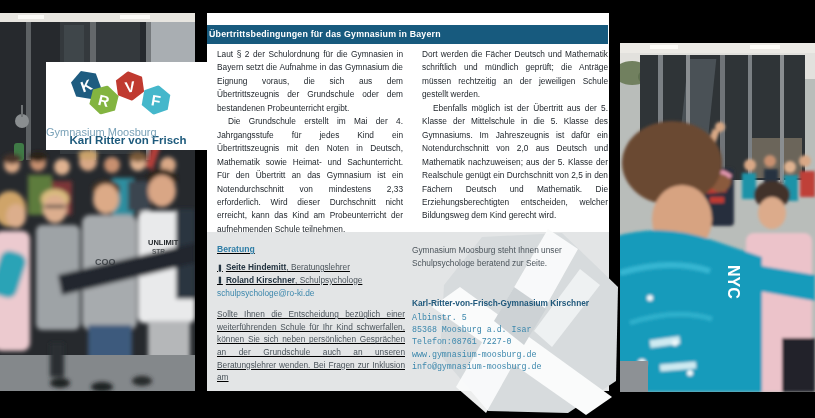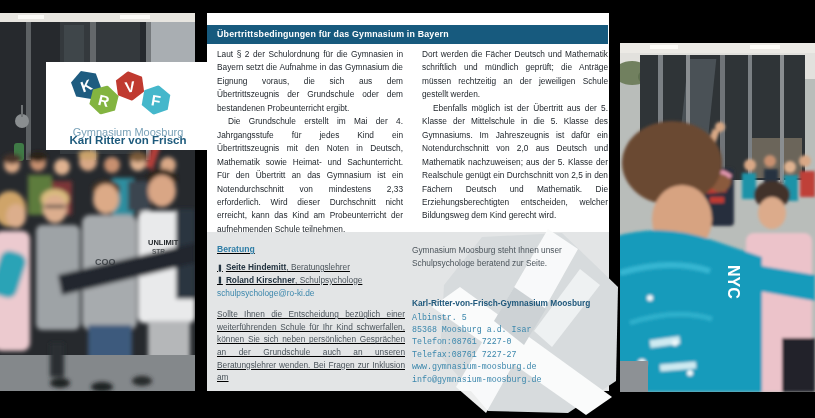--- a/index.html
+++ b/index.html
@@ -16,27 +16,27 @@
   .logo-card{position:absolute;left:46px;top:62px;width:164px;height:88px;background:#fff;}
   .hex{position:absolute;width:30px;height:30px;display:flex;align-items:center;justify-content:center;
        clip-path:polygon(50% 0,94% 25%,94% 75%,50% 100%,6% 75%,6% 25%);}
   .hex span{color:#fff;font-weight:bold;font-size:15px;line-height:1;}
   .hex-k{left:25px;top:8px;transform:rotate(-20deg);}
   .hex-r{left:43px;top:23px;transform:rotate(14deg);}
   .hex-v{left:69px;top:9px;transform:rotate(-8deg);}
   .hex-f{left:95px;top:23px;transform:rotate(10deg);}
   .logo-title{position:absolute;left:0;top:48px;width:100%;text-align:center;
               font-size:11.5px;font-weight:bold;color:#1d5a7c;margin-top:24px;}
-  .logo-subtitle{position:absolute;left:0;top:64px;width:100%;text-align:center;
+  .logo-subtitle{position:absolute;left:0;top:64px;width:100%;
                  font-size:11px;color:#7aa2b8;}
 
   
   .panel{position:absolute;left:207px;top:13px;width:402px;height:378px;background:#fff;}
   .header-bar{position:absolute;left:0;top:12px;width:401px;height:19px;background:#175a7e;}
-  .header-bar span{display:block;padding-left:10px;line-height:19px;color:#fff;
+  .header-bar span{display:block;padding-left:2px;line-height:19px;color:#fff;
                    font-size:8.8px;font-weight:bold;letter-spacing:.2px;}
   .cols{position:absolute;left:10px;top:35px;display:flex;gap:19px;}
   .col{width:186px;font-size:8.3px;line-height:13.45px;color:#22282e;text-align:justify;}
   .col p{margin:0;}
   .col p.indent{text-indent:11px;}
 
   
   .graybox{position:absolute;left:0;top:219px;width:402px;height:159px;background:#e3e5e6;}
   .gb-content{position:relative;z-index:6;height:100%;}
   .gb-left{position:absolute;left:10px;top:12px;width:188px;text-decoration:underline;}
@@ -223,25 +223,24 @@
               <span class="bullet">❚</span><span class="contact-name">Roland Kirschner</span><span>, Schulpsychologe</span><br>
               <a href="#" class="tlink">schulpsychologe@ro-ki.de</a>
             </div>
           </div>
           <p class="note">Sollte Ihnen die Entscheidung bezüglich einer weiterführenden Schule für Ihr Kind schwerfallen, können Sie sich neben persönlichen Gesprächen an der Grundschule auch an unseren Beratungslehrer wenden. Bei Fragen zur Inklusion am</p>
         </div>
 
         <div class="gb-right">
           <p class="note">Gymnasium Moosburg steht Ihnen unser Schulpsychologe beratend zur Seite.</p>
           <div class="addr">
-            <div class="addr-name">Karl-Ritter-von-Frisch-Gymnasium Moosburg</div>
+            <div class="addr-name">Karl-Ritter-von-Frisch-Gymnasium Kirschner</div>
             <div class="addr-line">Albinstr. 5</div>
             <div class="addr-line">85368 Moosburg a.d. Isar</div>
             <div class="addr-line"><span class="addr-label">Telefon:</span><span>08761 7227-0</span></div>
-            <div class="addr-line"><span class="addr-label">Telefax:</span><span>08761 7227-27</span></div>
             <div class="addr-line"><a href="#" class="tlink">www.gymnasium-moosburg.de</a></div>
             <div class="addr-line"><a href="#" class="tlink">info@gymnasium-moosburg.de</a></div>
           </div>
         </div>
 
       </div>
     </div>
   </div>
 
   <div class="logo-card">

